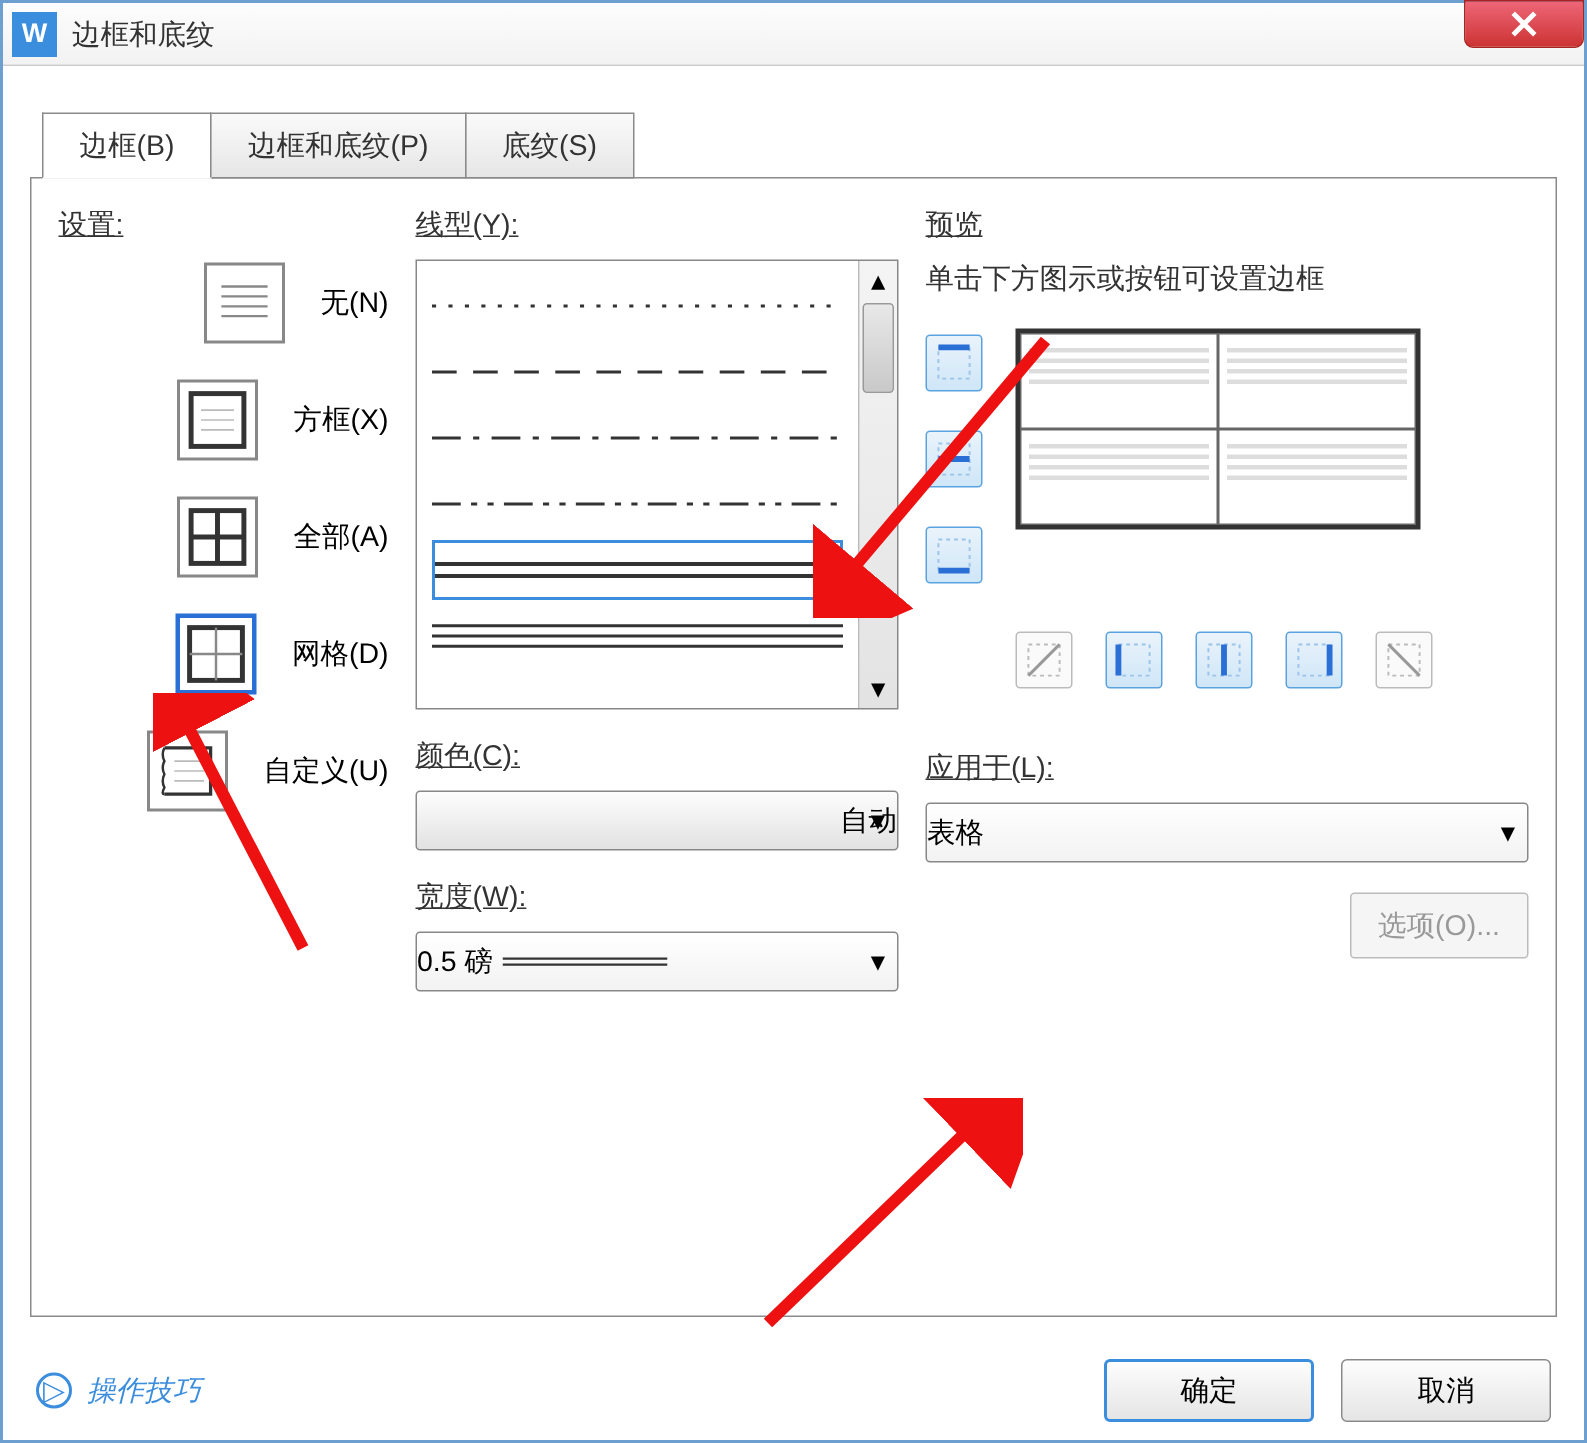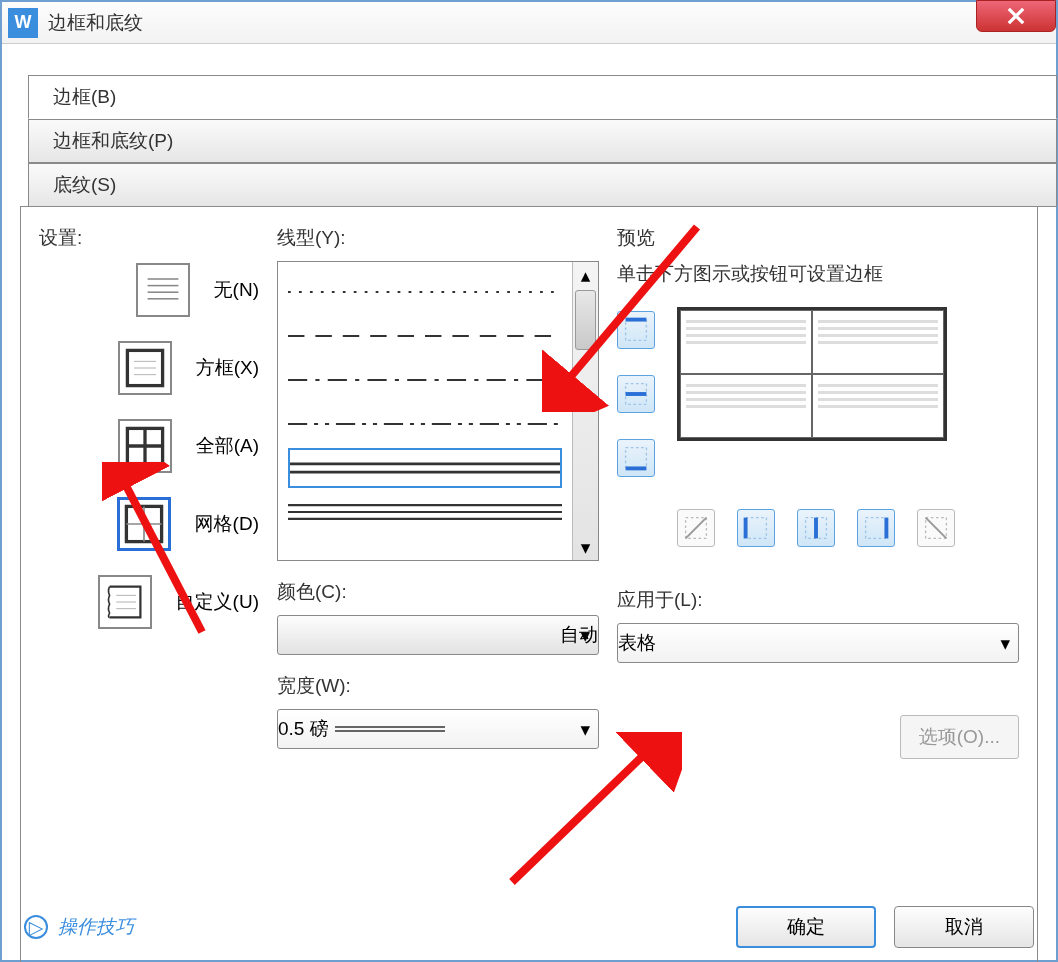--- a/index.html
+++ b/index.html
@@ -3,28 +3,28 @@
 <meta charset="utf-8">
 <style>
 * { box-sizing: border-box; margin: 0; padding: 0; }
 body { font-family: "Microsoft YaHei", sans-serif; font-size: 19px; background: #fff; width: 1058px; height: 962px; overflow: hidden; }
 .dialog { width: 1058px; height: 962px; border: 2px solid #6d9fd1; position: relative; background: #fff; }
 .titlebar { height: 42px; background: linear-gradient(#fdfdfd,#f2f2f2); display: flex; align-items: center; position: relative; border-bottom: 1px solid #ccc; }
 .app-icon { width: 30px; height: 30px; margin-left: 6px; background: #3b8dde; color: #fff; display: flex; align-items: center; justify-content: center; font-weight: bold; font-size: 18px; }
 .title { margin-left: 10px; color: #333; }
 .close-btn { position: absolute; right: 0; top: -2px; width: 80px; height: 32px; background: linear-gradient(#e67,#c33); border: 1px solid #a22; border-radius: 0 0 6px 6px; display: flex; align-items: center; justify-content: center; color: #fff; }
 .close-btn svg { width: 18px; height: 18px; }
-.tabs { display: flex; margin: 30px 0 0 26px; flex-direction: column; }
+.tabs { display: flex; margin: 30px 0 0 26px; }
 .tab { padding: 8px 24px; border: 1px solid #8a8a8a; background: linear-gradient(#fafafa,#e6e6e6); color: #333; margin-right: -1px; position: relative; top: 1px; }
 .tab.active { background: #fff; border-bottom: 1px solid #fff; z-index: 2; }
 .panel { margin: 0 18px 10px 18px; border: 1px solid #8a8a8a; height: 760px; padding: 18px 18px 18px 18px; display: flex; gap: 18px; }
 .col1 { width: 220px; }
 .col2 { width: 322px; }
 .col3 { flex: 1; }
-.section-label { color: #333; margin-bottom: 10px; }
+.section-label { color: #333; margin-bottom: 10px; text-decoration: underline; }
 .setting-item { display: flex; align-items: center; gap: 24px; margin: 12px 0 24px 8px; cursor: pointer; justify-content: flex-end; }
 .setting-icon { width: 54px; height: 54px; border: 2px solid #888; background: #fff; display: flex; align-items: center; justify-content: center; }
 .setting-item.selected .setting-icon { border: 3px solid #2a6fd6; }
 .setting-icon svg { width: 44px; height: 44px; }
 .style-list { border: 1px solid #888; height: 300px; display: flex; background: #fff; }
 .style-items { flex: 1; padding: 6px 10px; overflow: hidden; }
 .style-row { height: 40px; display: flex; align-items: center; justify-content: center; margin: 4px 0; }
 .style-row.selected { border: 2px solid #3b8dde; }
 .style-row svg { width: 100%; height: 24px; }
 .scrollbar { width: 26px; background: linear-gradient(#f4f4f4,#e3e3e3); border-left: 1px solid #bbb; display: flex; flex-direction: column; }
@@ -39,21 +39,21 @@
 .edge-buttons-v { display: flex; flex-direction: column; gap: 26px; margin-right: 22px; margin-top: 4px; }
 .edge-btn { width: 38px; height: 38px; border: 1px solid #5ba3e0; background: linear-gradient(#eaf3fb,#cfe6f7); border-radius: 3px; display: flex; align-items: center; justify-content: center; }
 .edge-btn.off { border: 1px solid #bbb; background: #fafafa; }
 .edge-btn svg { width: 26px; height: 26px; }
 .preview-box { width: 270px; height: 134px; border: 3px solid #333; display: grid; grid-template-columns: 1fr 1fr; grid-template-rows: 1fr 1fr; }
 .preview-box > div { border: 1px solid #666; padding: 5px; }
 .preview-box > div span { display: block; height: 3px; background: #ddd; margin: 4px 0; }
 .edge-buttons-h { display: flex; gap: 22px; margin-top: 32px; margin-left: 60px; }
 .apply-row { margin-top: 40px; }
 .options-row { margin-top: 20px; text-align: right; }
-.btn-disabled { display: inline-block; padding: 8px 18px; border: 1px solid #bbb; color: #999; background: #f5f5f5; border-radius: 3px; margin-top: 32px; }
+.btn-disabled { display: inline-block; padding: 8px 18px; border: 1px solid #bbb; color: #999; background: #f5f5f5; border-radius: 3px; }
 .footer { position: absolute; bottom: 12px; left: 0; right: 0; display: flex; align-items: center; padding: 0 22px; }
 .tips-icon { width: 24px; height: 24px; border: 2px solid #3b8dde; border-radius: 50%; display: flex; align-items: center; justify-content: center; color: #3b8dde; margin-right: 10px; }
 .tips-link { color: #3b8dde; font-style: italic; }
 .footer-spacer { flex: 1; }
 .btn { width: 140px; height: 42px; border: 1px solid #888; background: linear-gradient(#fdfdfd,#e5e5e5); border-radius: 4px; display: flex; align-items: center; justify-content: center; margin-left: 18px; }
 .btn.primary { border: 2px solid #3b8dde; }
 .arrow-annotation { position: absolute; pointer-events: none; }
 </style>
 </head>
 <body>

